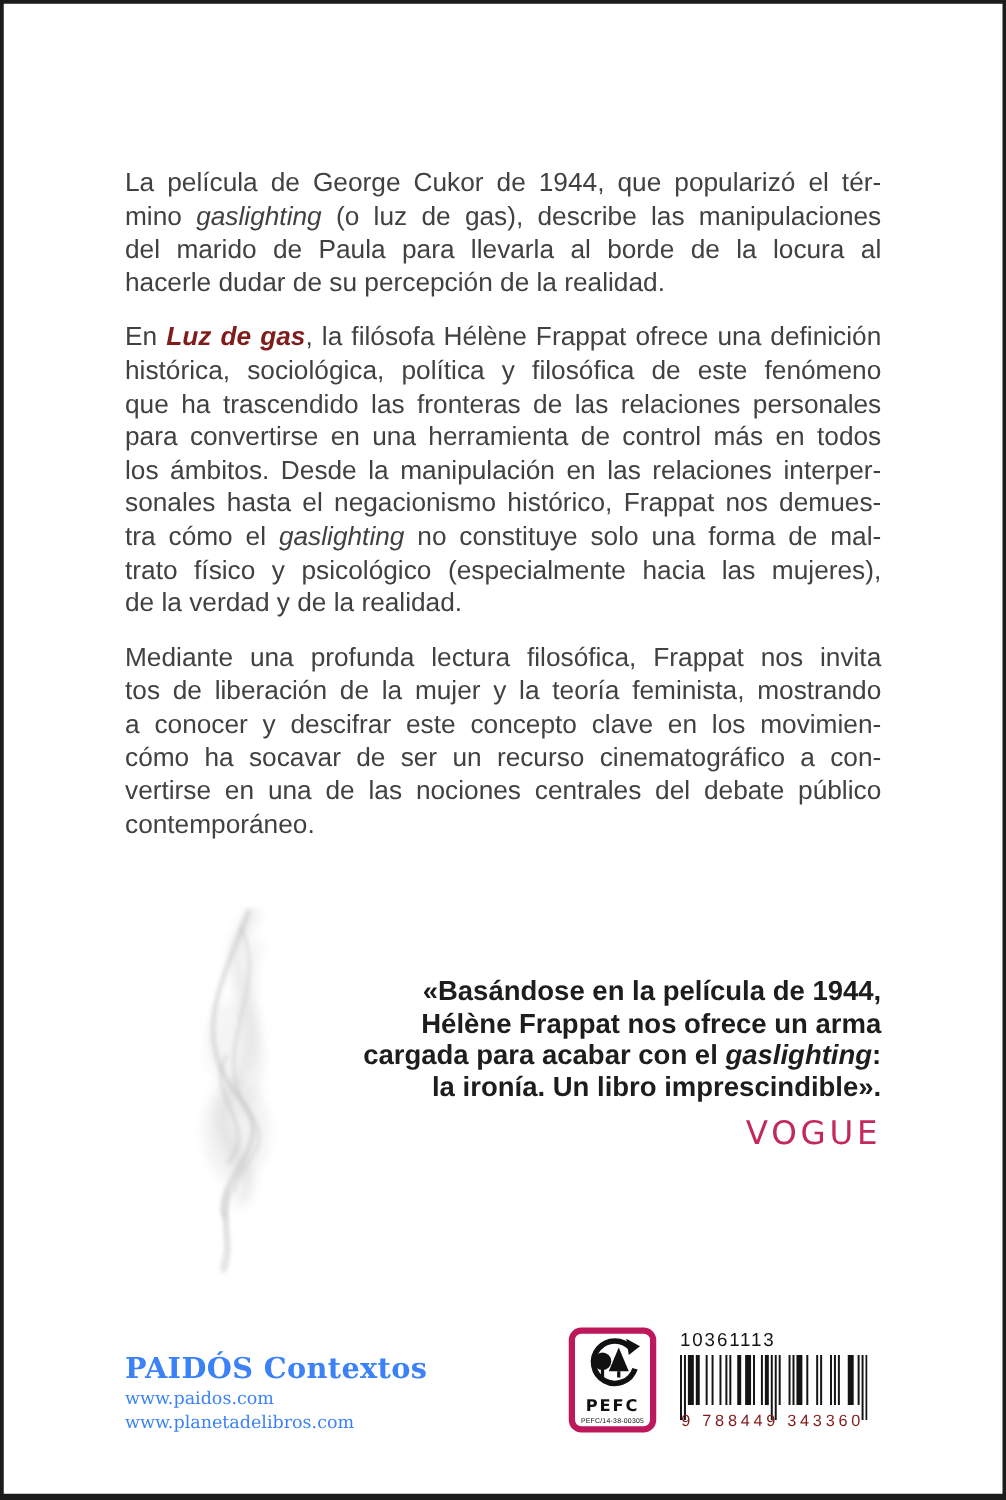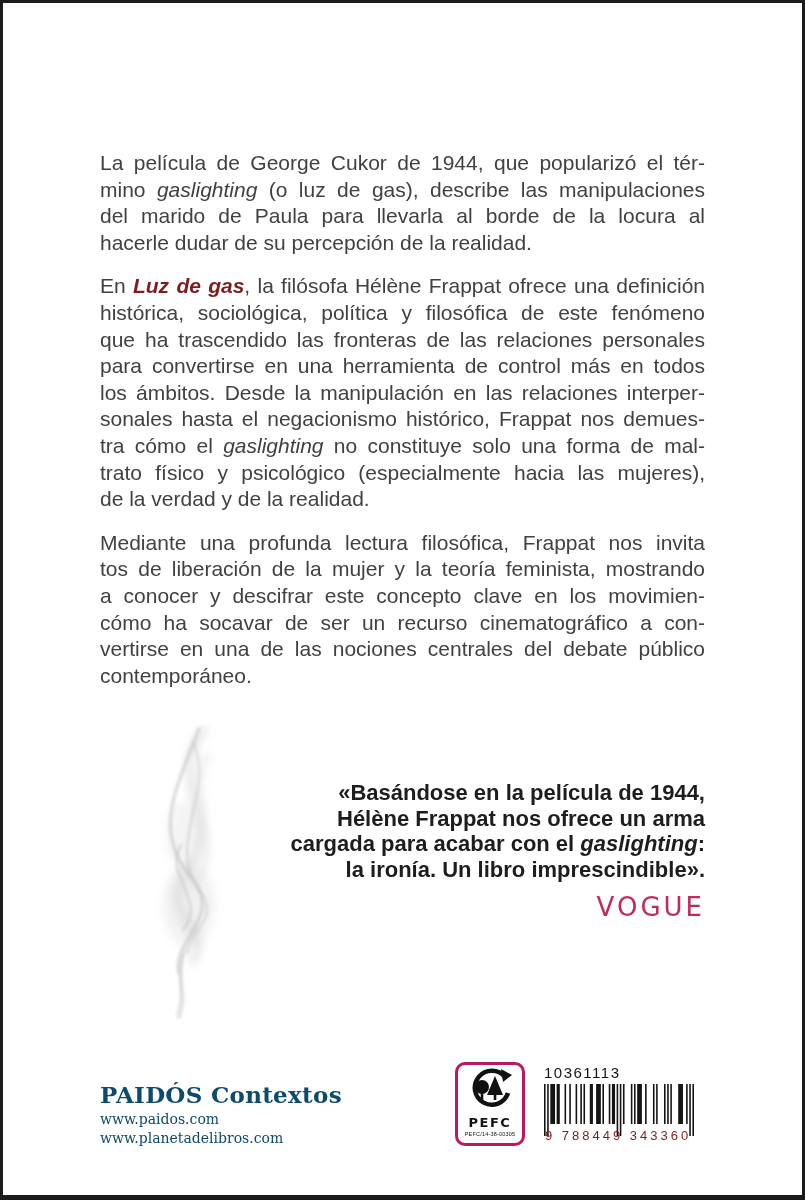--- a/index.html
+++ b/index.html
@@ -3,41 +3,41 @@
 <meta charset="utf-8">
 <style>
   html,body{margin:0;padding:0;background:#ffffff;}
   .cover{
     position:relative;width:805px;height:1200px;background:#ffffff;
     border:3px solid #1b1b1b;border-bottom-width:5px;box-sizing:border-box;
     overflow:hidden;font-family:"Liberation Sans",sans-serif;
   }
   
   .synopsis{position:absolute;left:97px;top:131px;width:605px;}
-  .para{margin:16px 0 17px 0;font-size:21px;line-height:26.6px;color:#414042;}
+  .para{margin:0 0 17px 0;font-size:21px;line-height:26.6px;color:#414042;}
   .tline{text-align:justify;text-align-last:justify;}
   .tline.last{text-align-last:left;}
   .seg-i{font-style:italic;}
   .seg-pi{font-style:italic;font-weight:bold;color:#7f1d1d;}
   
   .quote{position:absolute;right:97px;top:777px;width:480px;text-align:right;
          font-size:22px;line-height:25.6px;font-weight:bold;color:#1d1d1b;}
   .quote .tline{text-align:right;text-align-last:right;}
   .vogue{margin-top:13px;font-size:26px;letter-spacing:3px;color:#c22a5c;
          font-family:"DejaVu Sans",sans-serif;font-weight:normal;}
   
   .smoke{position:absolute;left:130px;top:722px;}
   
-  .imprint-block{position:absolute;left:97px;top:1078px;color:#0c4a6e;
+  .imprint-block{position:absolute;left:97px;top:1078px;color:#3b82f6;
                  font-family:"DejaVu Serif",serif;}
   .imprint{font-size:23px;font-weight:bold;letter-spacing:0.3px;}
   .purl{font-size:14px;margin-top:3px;}
   
   .pefc{position:absolute;left:452px;top:1059px;width:70px;height:84px;
-        border:3px solid #be185d;border-radius:10px;box-sizing:border-box;
+        border:5px solid #be185d;border-radius:10px;box-sizing:border-box;
         display:flex;flex-direction:column;align-items:center;justify-content:flex-start;
         padding-top:3px;background:#fff;}
   .pefc-label{font-size:13px;font-weight:bold;letter-spacing:1.5px;color:#111;
               font-family:"DejaVu Sans",sans-serif;margin-top:1px;}
   .pefc-code{font-size:5.5px;color:#111;margin-top:1px;letter-spacing:0.2px;}
   
   .barcode{position:absolute;left:541px;top:1061px;width:156px;}
   .bc-number{text-align:left;font-size:15px;letter-spacing:1.5px;color:#141414;
              padding-right:2px;margin-bottom:3px;}
   .bc-digits{font-size:13px;letter-spacing:3px;color:#7f1d1d;white-space:nowrap;

